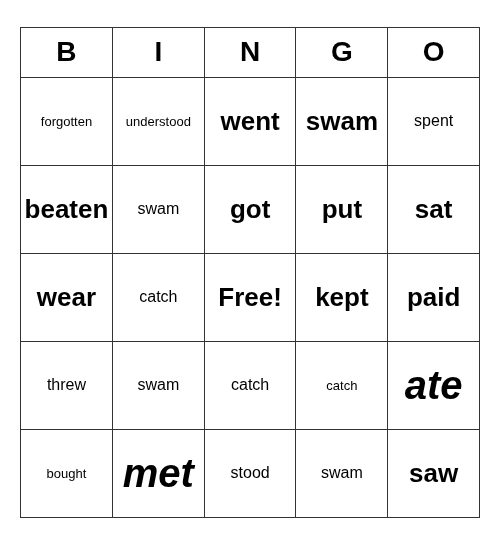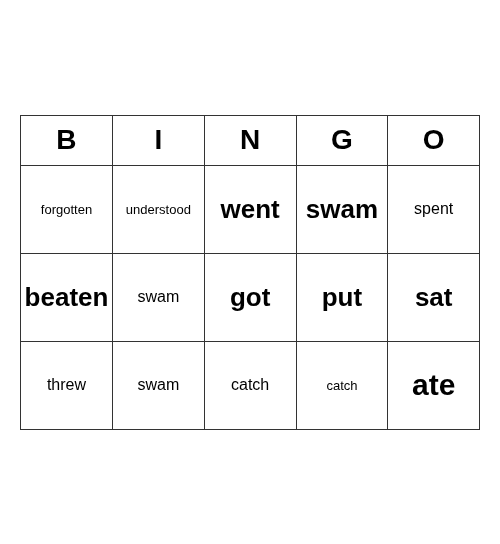--- a/index.html
+++ b/index.html
@@ -55,22 +55,23 @@
     .cell-text-medium {
       font-size: 16px;
     }
 
     .cell-text-large {
       font-size: 26px;
       font-weight: bold;
     }
 
     .cell-text-xlarge {
-      font-size: 30px;
+      font-size: 40px;
       font-weight: bold;
+      font-style: italic;
     }
   </style>
 </head>
 <body>
 
 <div class="bingo-container">
   <table class="bingo-table">
     <thead>
       <tr>
       <th class="header-cell">B</th>
@@ -89,21 +90,35 @@
           <td class="bingo-cell"><span class="cell-text-medium">spent</span></td>
         </tr>
         <tr>
           <td class="bingo-cell"><span class="cell-text-large">beaten</span></td>
           <td class="bingo-cell"><span class="cell-text-medium">swam</span></td>
           <td class="bingo-cell"><span class="cell-text-large">got</span></td>
           <td class="bingo-cell"><span class="cell-text-large">put</span></td>
           <td class="bingo-cell"><span class="cell-text-large">sat</span></td>
         </tr>
         <tr>
+          <td class="bingo-cell"><span class="cell-text-large">wear</span></td>
+          <td class="bingo-cell"><span class="cell-text-medium">catch</span></td>
+          <td class="bingo-cell"><span class="cell-text-large">Free!</span></td>
+          <td class="bingo-cell"><span class="cell-text-large">kept</span></td>
+          <td class="bingo-cell"><span class="cell-text-large">paid</span></td>
+        </tr>
+        <tr>
           <td class="bingo-cell"><span class="cell-text-medium">threw</span></td>
           <td class="bingo-cell"><span class="cell-text-medium">swam</span></td>
           <td class="bingo-cell"><span class="cell-text-medium">catch</span></td>
           <td class="bingo-cell"><span class="cell-text-small">catch</span></td>
           <td class="bingo-cell"><span class="cell-text-xlarge">ate</span></td>
         </tr>
+        <tr>
+          <td class="bingo-cell"><span class="cell-text-small">bought</span></td>
+          <td class="bingo-cell"><span class="cell-text-xlarge">met</span></td>
+          <td class="bingo-cell"><span class="cell-text-medium">stood</span></td>
+          <td class="bingo-cell"><span class="cell-text-medium">swam</span></td>
+          <td class="bingo-cell"><span class="cell-text-large">saw</span></td>
+        </tr>
       </tbody>
   </table>
 </div>
 
 </body></html>

